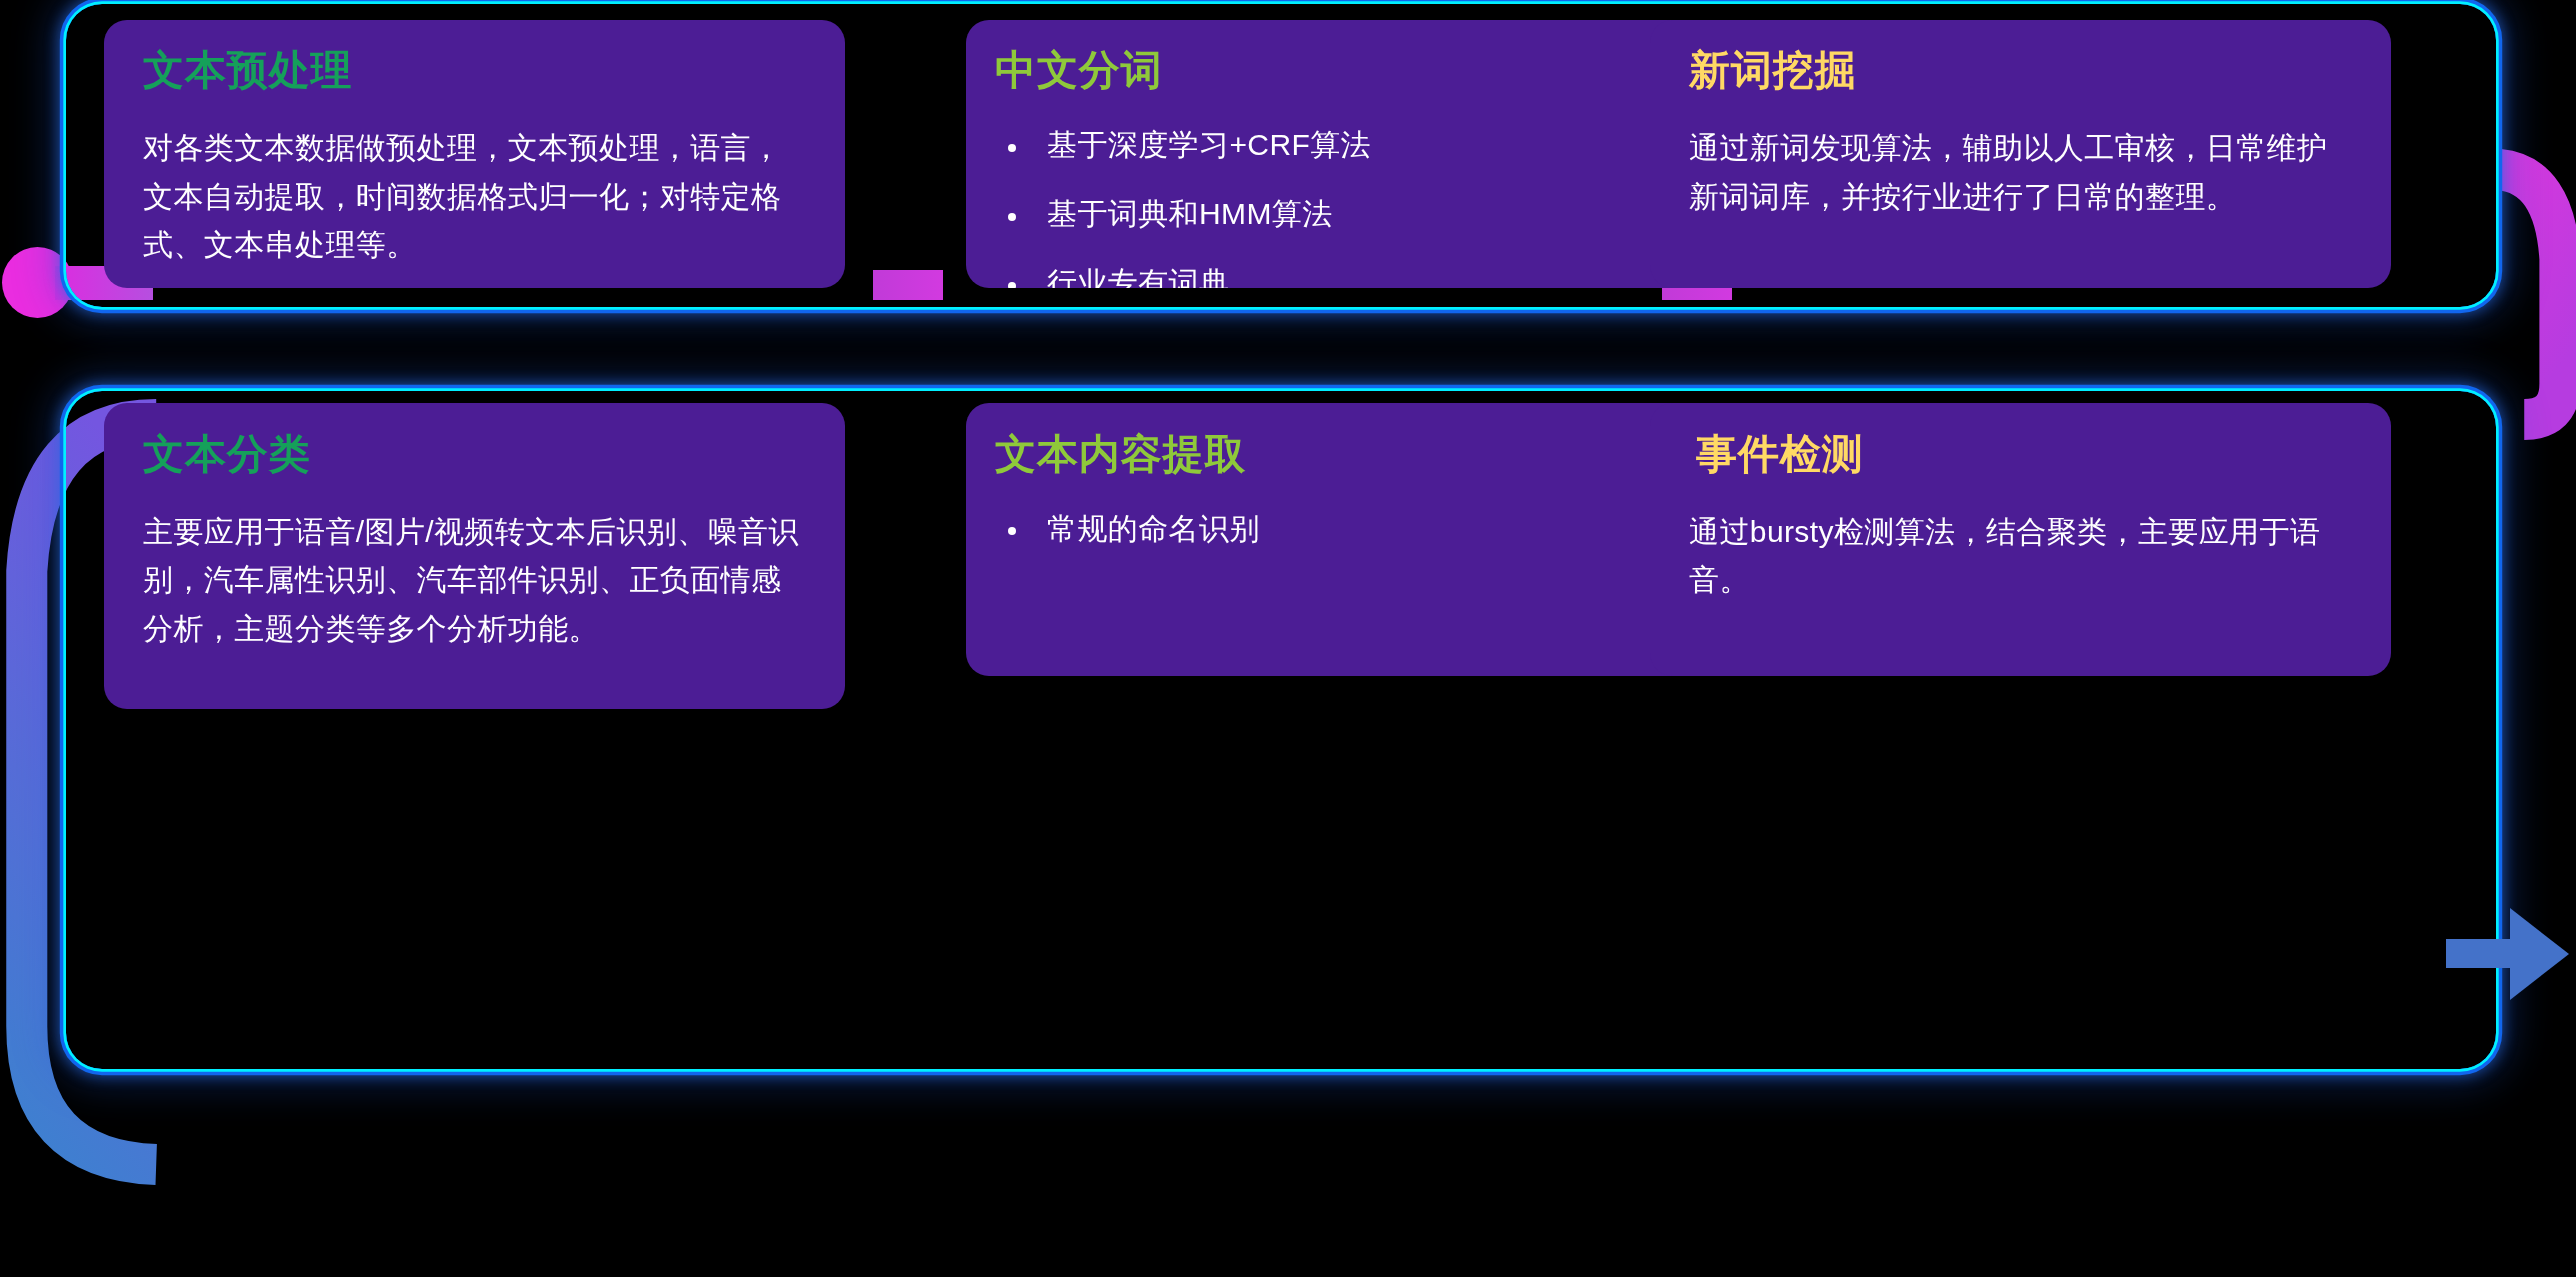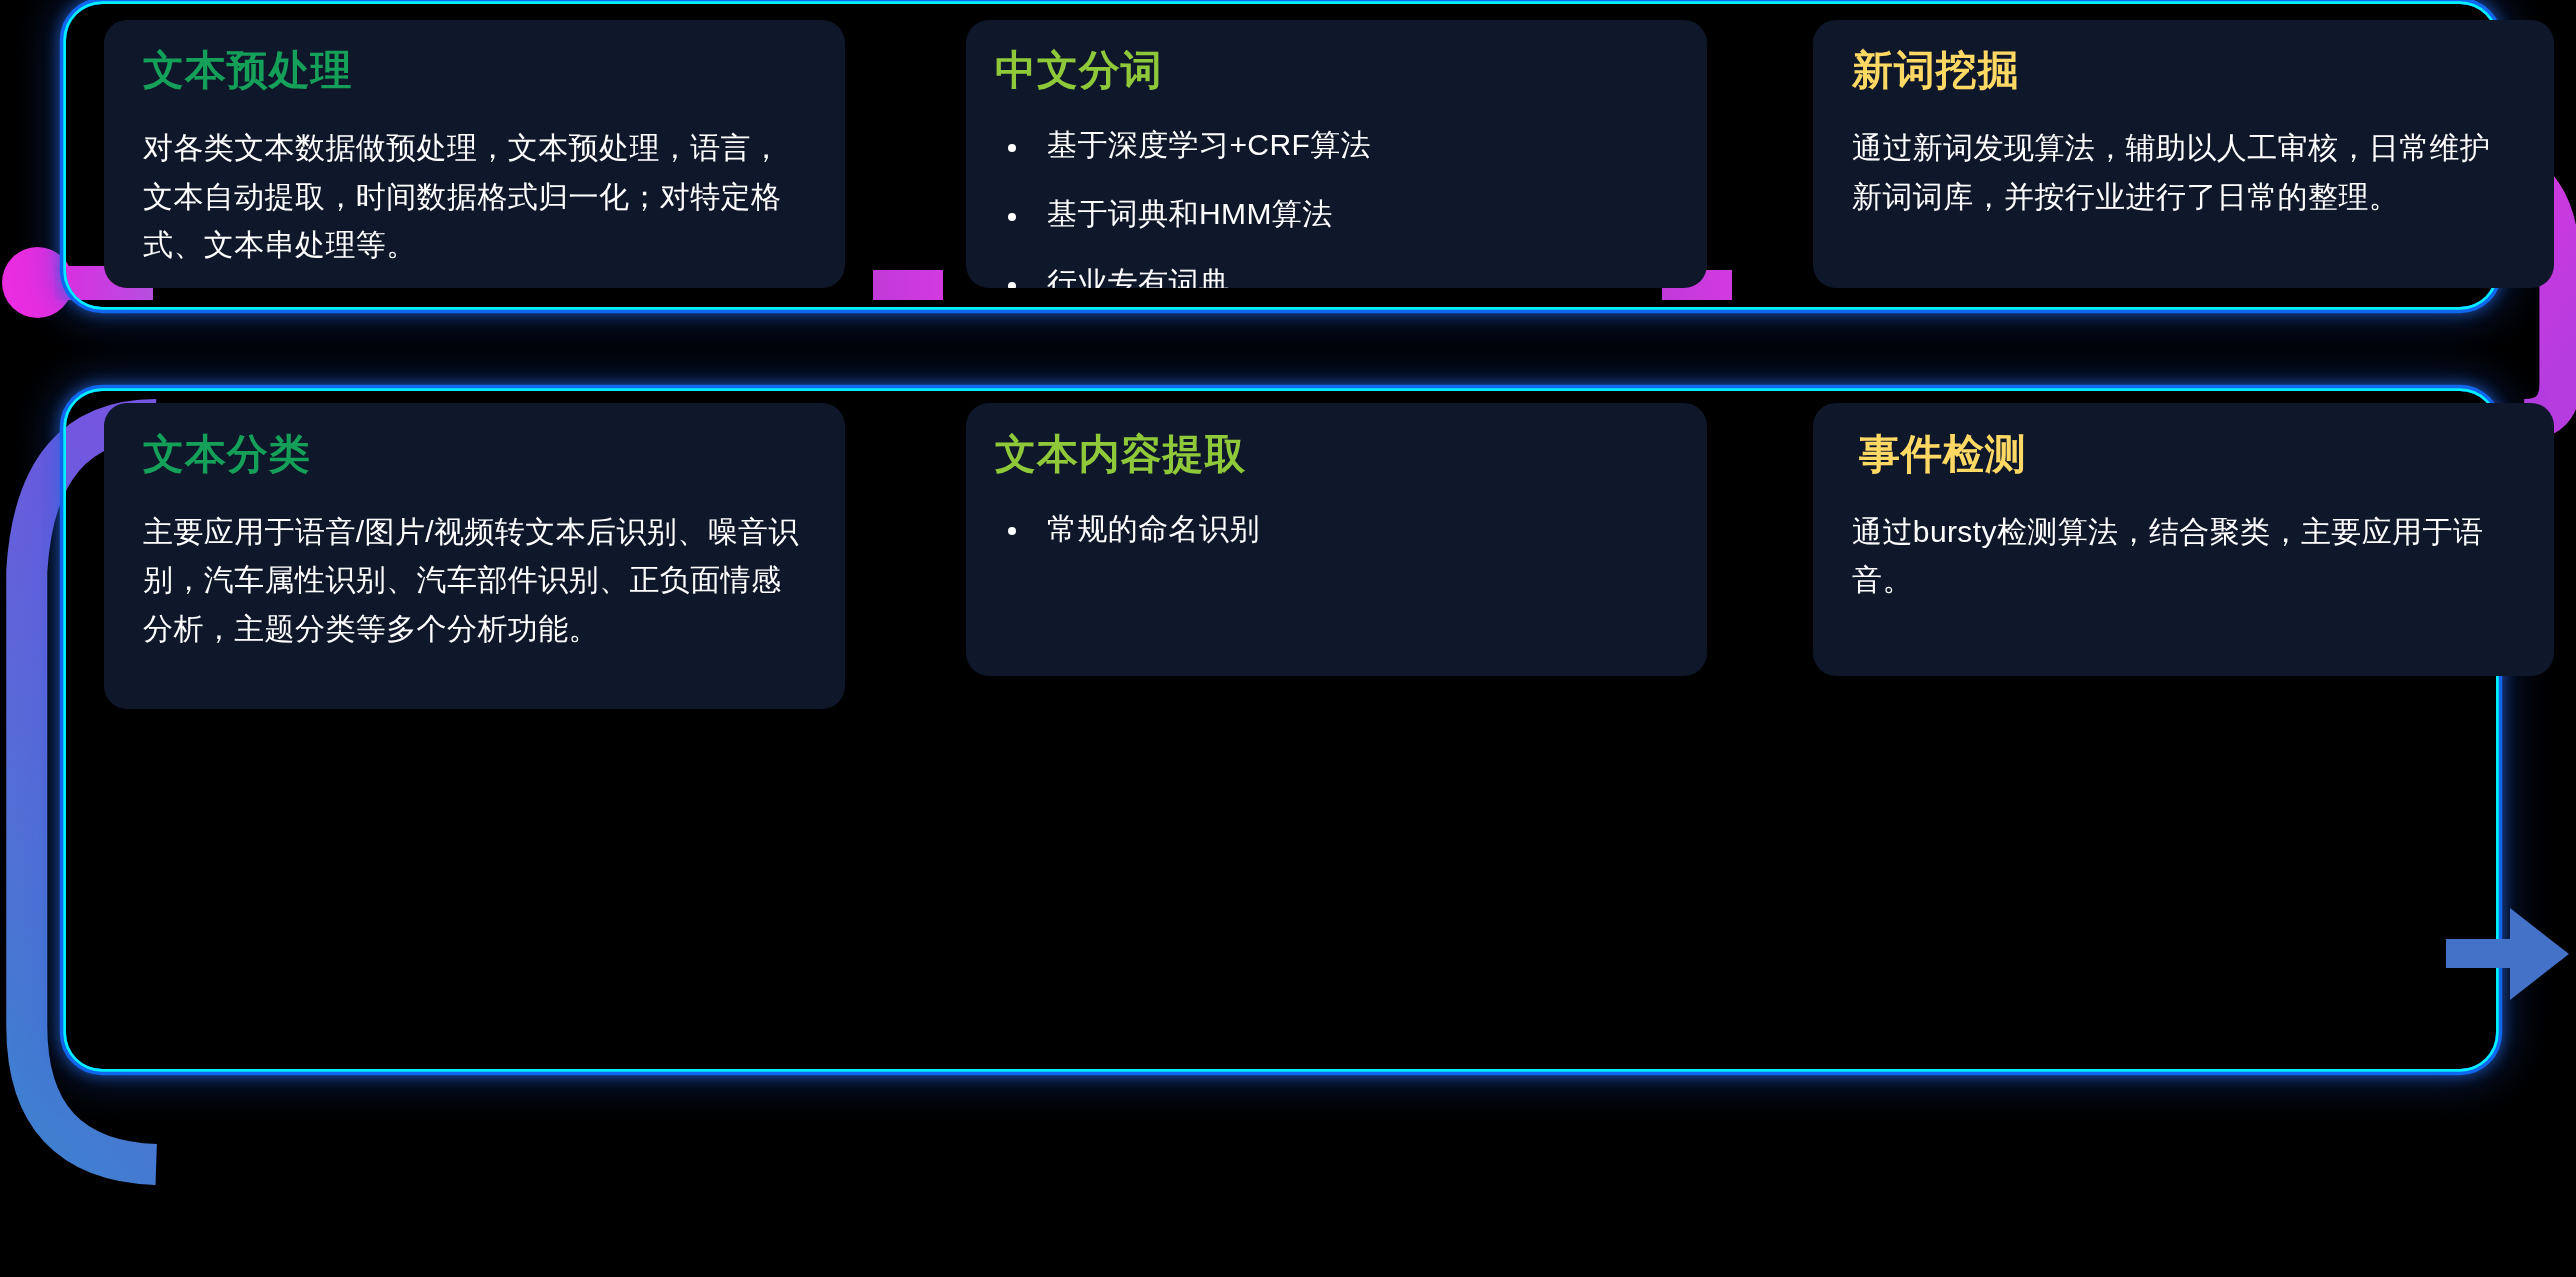--- a/index.html
+++ b/index.html
@@ -43,21 +43,21 @@
     background: transparent;
   }
   #row-frame-top    { left: 66px;  top: 3.6px;    width: 2430px; height: 303px; }
   #row-frame-bottom { left: 66px;  top: 391px;  width: 2430px; height: 295px; }
   
   #row-frame-bottom { height: 678px; top: 391px; }
 
   
   .card {
     position: absolute;
-    background: #0f172a;
+    background: #4c1d95;
     border-radius: 23px;
     box-sizing: border-box;
     padding: 28.6px 36px 25px 39px;
     overflow: hidden;
   }
   .card-title {
     font-size: 41px;
     font-weight: 700;
     line-height: 1.12;
     letter-spacing: 0.9px;
@@ -91,21 +91,21 @@
     left: 12.5px;
     top: 19.6px;
     width: 8px;
     height: 8px;
     border-radius: 50%;
     background: #ffffff;
   }
 
   .col-1 { left: 104px;  width: 741px; }
   .col-2 { left: 966px; width: 741px; padding-left: 29px; }
-  .col-3 { left: 1813px; width: 741px; }
+  .col-3 { left: 1650px; width: 741px; }
 
   
   #card-0 { top: 19.6px;  height: 268px; }
   #card-1 { top: 19.6px;  height: 268px; }
   #card-2 { top: 19.6px;  height: 268px; }
   #card-3 { top: 403px; height: 306px; }
   #card-4 { top: 403px; height: 273px; }
   #card-5 { top: 403px; height: 273px; }
 
   

